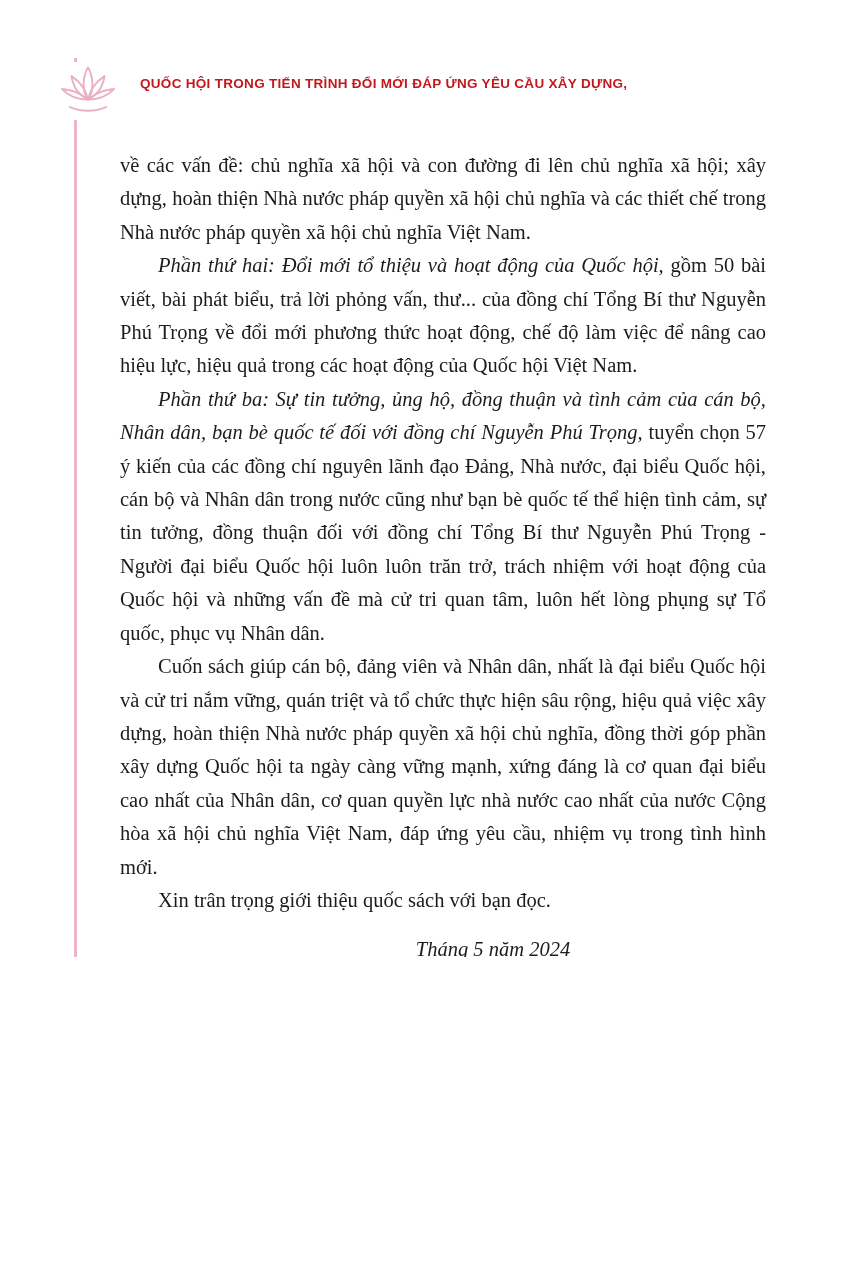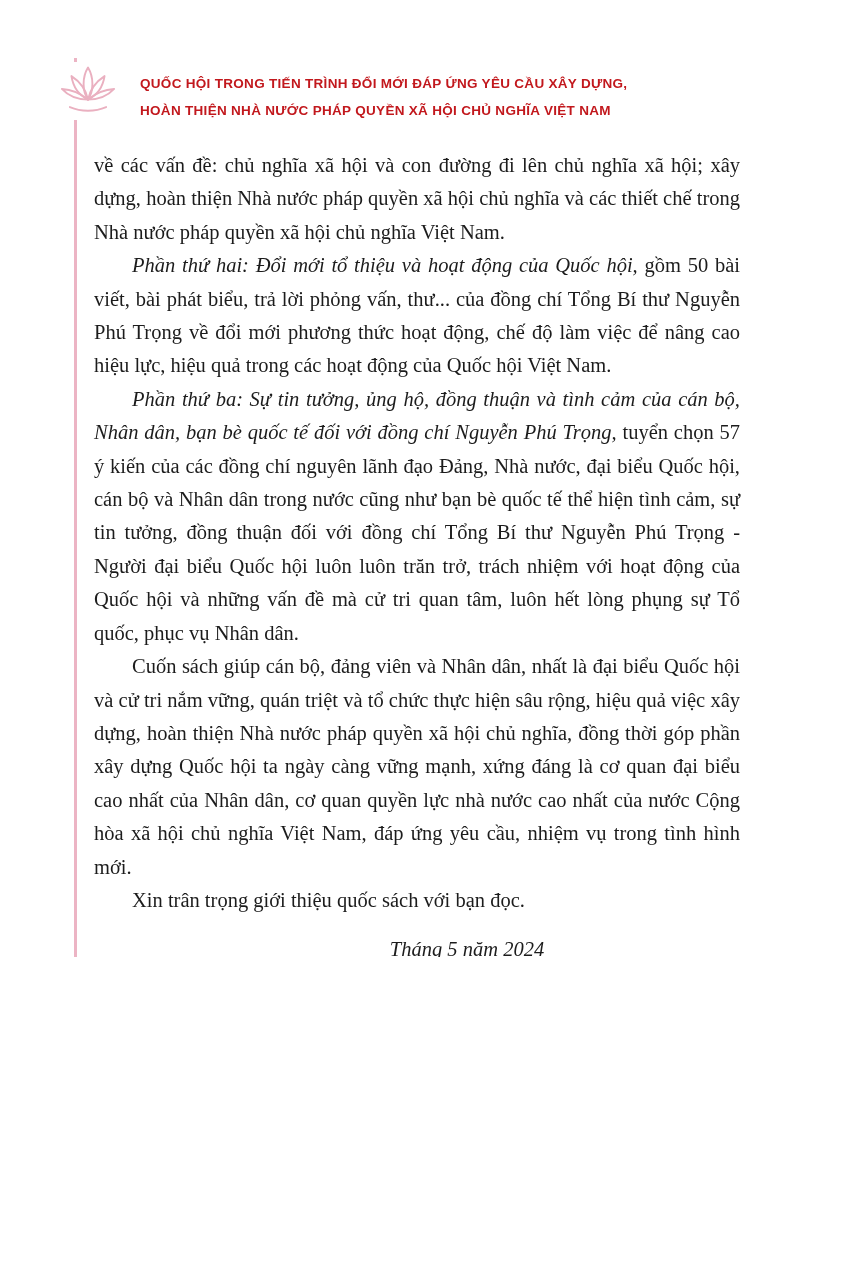--- a/index.html
+++ b/index.html
@@ -38,21 +38,21 @@
     width: 620px;
     font-family: "Liberation Sans", sans-serif;
     font-weight: bold;
     font-size: 13.5px;
     line-height: 27px;
     letter-spacing: 0.3px;
     color: #c2181d;
   }
   .body-col {
     position: absolute;
-    left: 94px;
+    left: 120px;
     top: 149px;
     width: 646px;
     font-size: 20.5px;
     line-height: 33.4px;
     text-align: justify;
   }
   .body-p { text-indent: 38px; }
   .body-p.no-indent { text-indent: 0; }
   .lead-italic { font-style: italic; }
   .signature {
@@ -95,21 +95,20 @@
         <path d="M45.5 13 C44 23 38 31 30 35 C32 25.5 38.5 17.5 45.5 13 Z"></path>
         <path d="M5.5 25 C11 31 19.5 35 30 35 C23.5 29.5 15 25.5 5.5 25 Z"></path>
         <path d="M54.5 25 C49 31 40.5 35 30 35 C36.5 29.5 45 25.5 54.5 25 Z"></path>
         <path d="M13 42 C23.5 46.5 36.5 46.5 47 42"></path>
       </g>
     </svg>
   </span>
 
   <div class="header-title">
     <div>QUỐC HỘI TRONG TIẾN TRÌNH ĐỔI MỚI ĐÁP ỨNG YÊU CẦU XÂY DỰNG,</div>
-    <div>HOÀN THIỆN NHÀ NƯỚC PHÁP QUYỀN XÃ HỘI CHỦ NGHĨA VIỆT NAM</div>
   </div>
 
   <main class="body-col">
     <p class="body-p no-indent">về các vấn đề: chủ nghĩa xã hội và con đường đi lên chủ nghĩa xã hội; xây dựng, hoàn thiện Nhà nước pháp quyền xã hội chủ nghĩa và các thiết chế trong Nhà nước pháp quyền xã hội chủ nghĩa Việt Nam.</p>
     <p class="body-p"><span class="lead-italic">Phần thứ hai: Đổi mới tổ thiệu và hoạt động của Quốc hội,</span><span> gồm 50 bài viết, bài phát biểu, trả lời phỏng vấn, thư... của đồng chí Tổng Bí thư Nguyễn Phú Trọng về đổi mới phương thức hoạt động, chế độ làm việc để nâng cao hiệu lực, hiệu quả trong các hoạt động của Quốc hội Việt Nam.</span></p>
     <p class="body-p"><span class="lead-italic">Phần thứ ba: Sự tin tưởng, ủng hộ, đồng thuận và tình cảm của cán bộ, Nhân dân, bạn bè quốc tế đối với đồng chí Nguyễn Phú Trọng,</span><span> tuyển chọn 57 ý kiến của các đồng chí nguyên lãnh đạo Đảng, Nhà nước, đại biểu Quốc hội, cán bộ và Nhân dân trong nước cũng như bạn bè quốc tế thể hiện tình cảm, sự tin tưởng, đồng thuận đối với đồng chí Tổng Bí thư Nguyễn Phú Trọng - Người đại biểu Quốc hội luôn luôn trăn trở, trách nhiệm với hoạt động của Quốc hội và những vấn đề mà cử tri quan tâm, luôn hết lòng phụng sự Tổ quốc, phục vụ Nhân dân.</span></p>
     <p class="body-p">Cuốn sách giúp cán bộ, đảng viên và Nhân dân, nhất là đại biểu Quốc hội và cử tri nắm vững, quán triệt và tổ chức thực hiện sâu rộng, hiệu quả việc xây dựng, hoàn thiện Nhà nước pháp quyền xã hội chủ nghĩa, đồng thời góp phần xây dựng Quốc hội ta ngày càng vững mạnh, xứng đáng là cơ quan đại biểu cao nhất của Nhân dân, cơ quan quyền lực nhà nước cao nhất của nước Cộng hòa xã hội chủ nghĩa Việt Nam, đáp ứng yêu cầu, nhiệm vụ trong tình hình mới.</p>
     <p class="body-p">Xin trân trọng giới thiệu quốc sách với bạn đọc.</p>
 
     <div class="signature">

